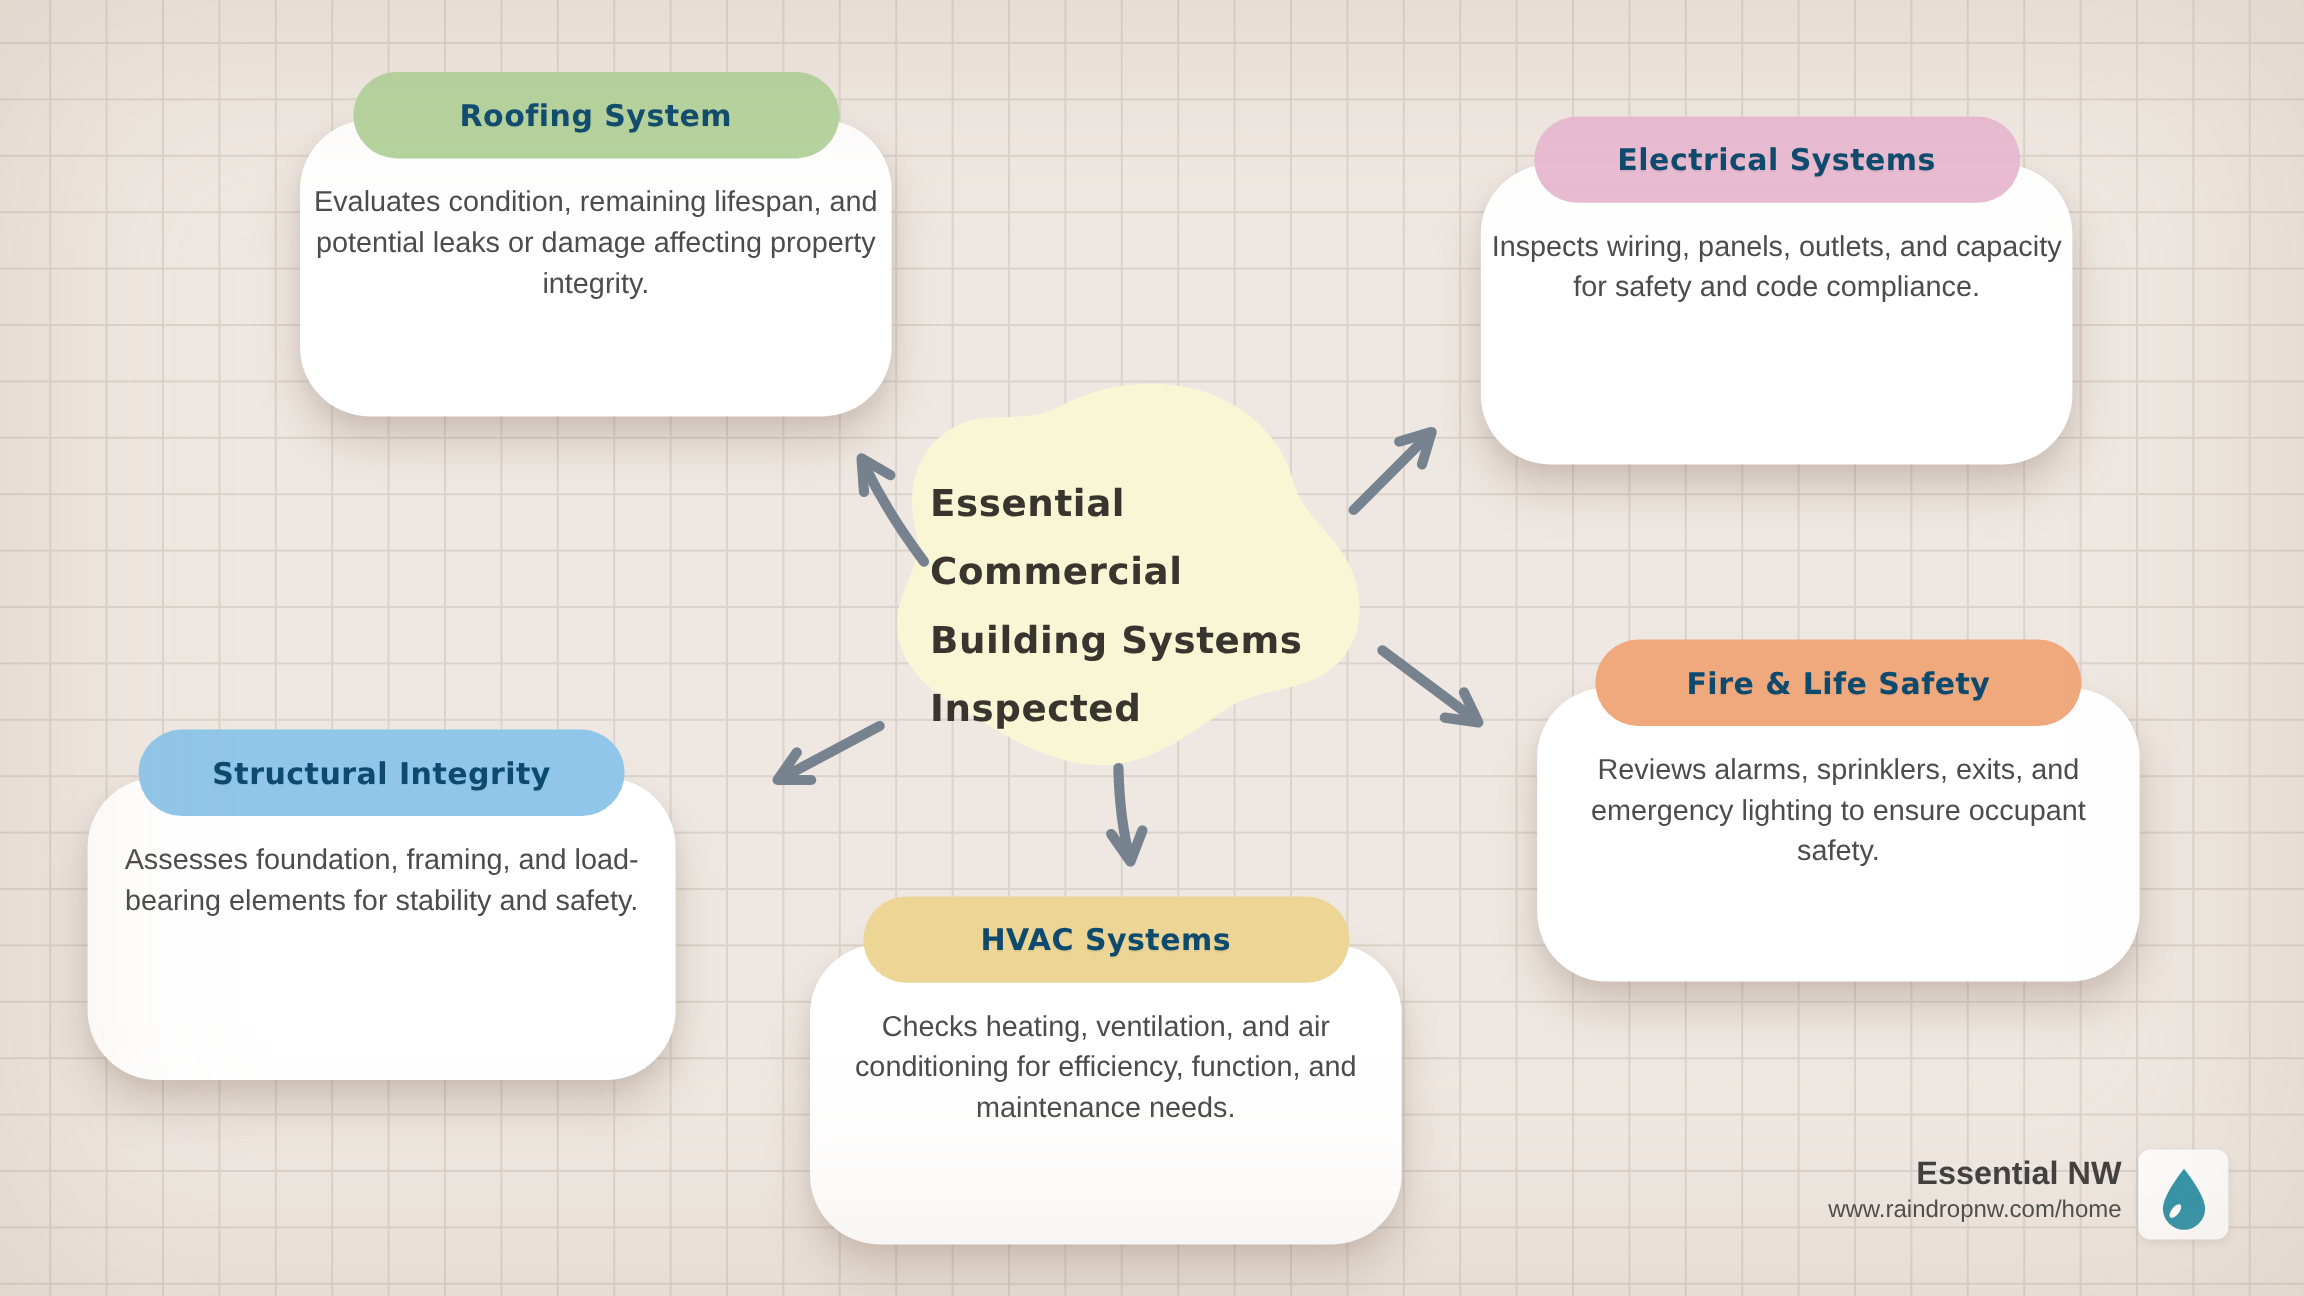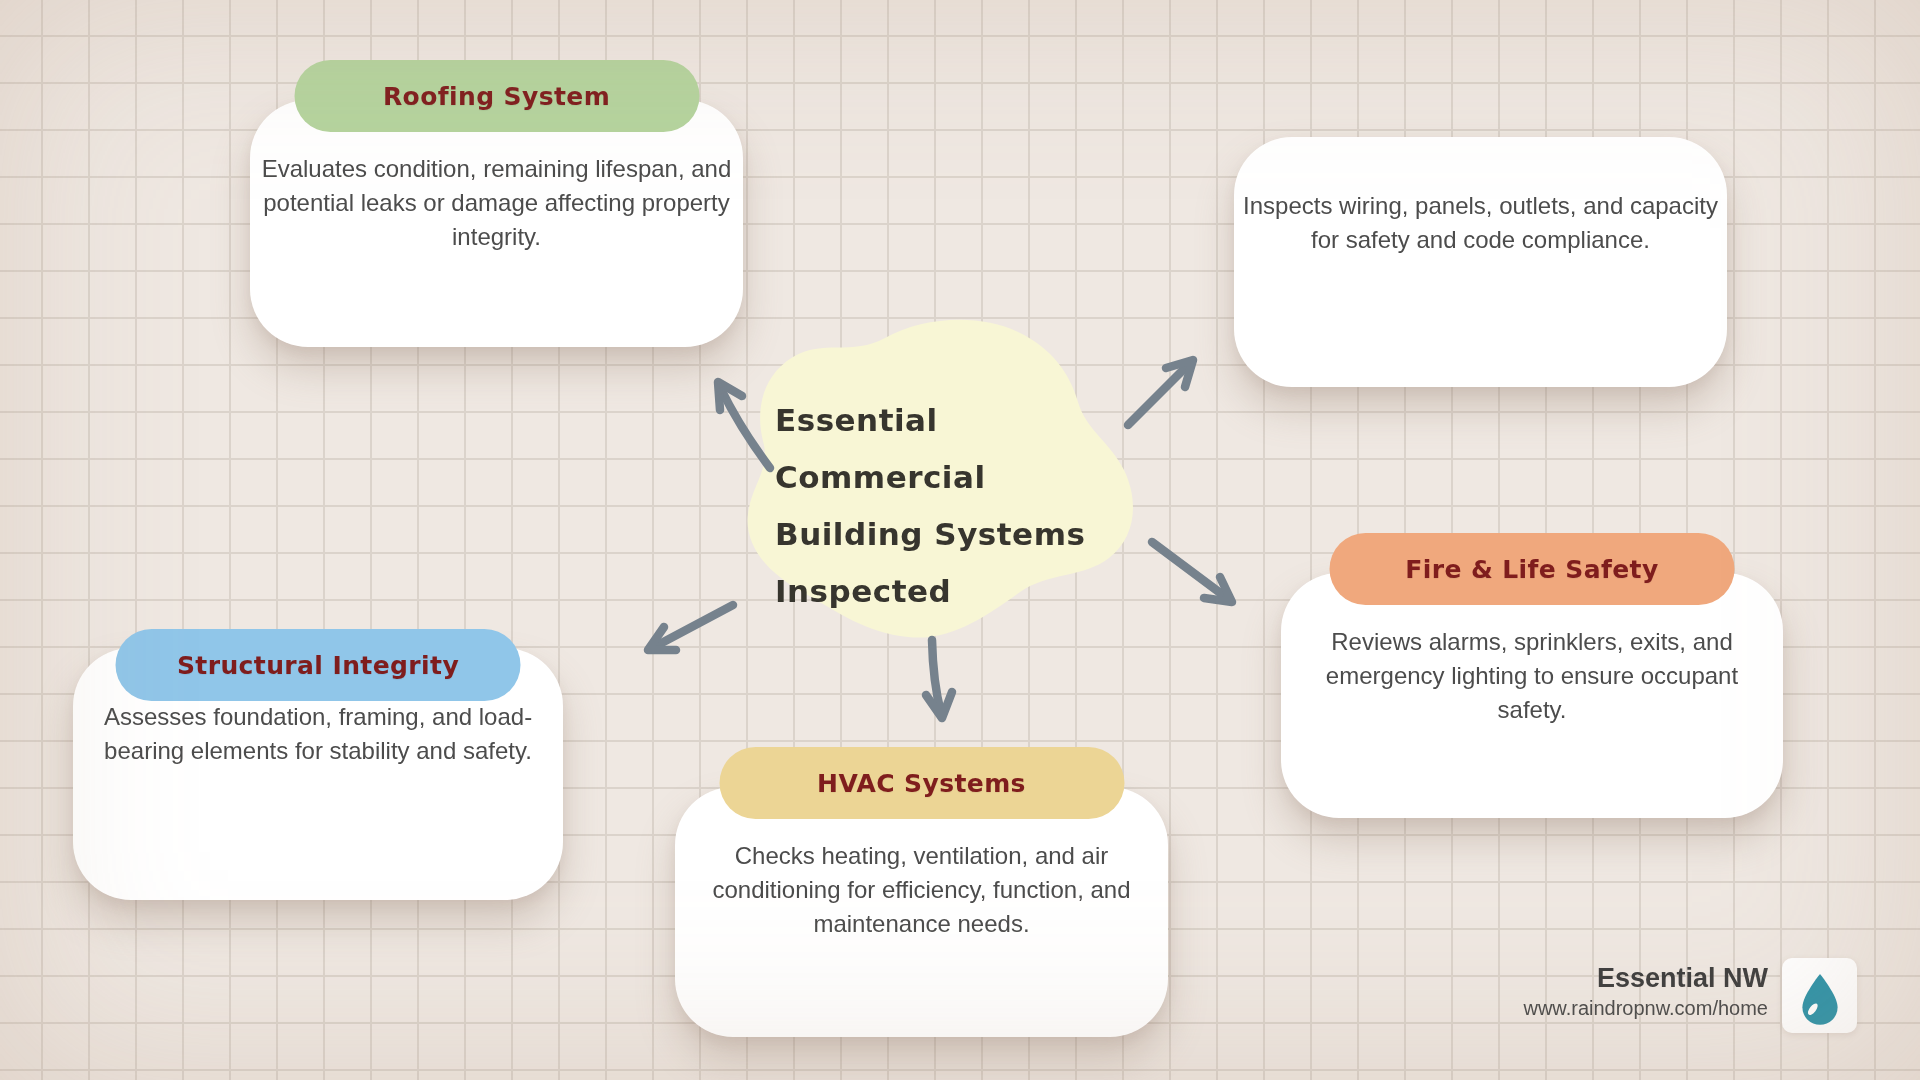--- a/index.html
+++ b/index.html
@@ -24,21 +24,21 @@
     box-shadow:0 22px 38px rgba(137,110,95,0.28), 0 6px 12px rgba(137,110,95,0.10);
     z-index:2;
   }
   .pill{
     position:absolute;top:-40px;left:50%;transform:translateX(-50%);
     width:405px;height:72px;border-radius:36px;
     display:flex;align-items:center;justify-content:center;
   }
   .pill-label{
     font-family:"DejaVu Sans", sans-serif;font-weight:800;
-    font-size:25px;color:#7f1d1d;letter-spacing:.4px;
+    font-size:25px;color:#0c4a6e;letter-spacing:.4px;
     text-shadow:0 1px 1px rgba(0,0,0,0.06);
   }
   .card-desc{
     margin-top:52px;padding:0 8px;text-align:center;
     font-size:24px;line-height:34px;color:#4C4C4C;
   }
   .center-title{
     position:absolute;left:775px;top:392px;width:360px;z-index:3;
     text-align:left;font-family:"DejaVu Sans", sans-serif;
     font-weight:800;font-size:31px;line-height:57px;color:#37352E;
@@ -98,25 +98,28 @@
   </div>
 
   <div class="card" style="left:250px;top:100px;width:493px;height:247px;">
     <div class="pill" style="background: rgb(181, 212, 158);">
       <span class="pill-label">Roofing System</span>
     </div>
     <div class="card-desc">Evaluates condition, remaining lifespan, and potential leaks or damage affecting property integrity.</div>
   </div>
 
   <div class="card" style="left:1234px;top:137px;width:493px;height:250px;">
+    <div class="pill" style="background: rgb(233, 188, 210);">
+      <span class="pill-label">Electrical Systems</span>
+    </div>
     <div class="card-desc">Inspects wiring, panels, outlets, and capacity for safety and code compliance.</div>
   </div>
 
   <div class="card" style="left:73px;top:648px;width:490px;height:252px;">
-    <div class="pill" style="background: rgb(144, 198, 233); margin-top: 21px;">
+    <div class="pill" style="background: rgb(144, 198, 233);">
       <span class="pill-label">Structural Integrity</span>
     </div>
     <div class="card-desc">Assesses foundation, framing, and load-bearing elements for stability and safety.</div>
   </div>
 
   <div class="card" style="left:675px;top:787px;width:493px;height:250px;">
     <div class="pill" style="background: rgb(236, 213, 149);">
       <span class="pill-label">HVAC Systems</span>
     </div>
     <div class="card-desc">Checks heating, ventilation, and air conditioning for efficiency, function, and maintenance needs.</div>

